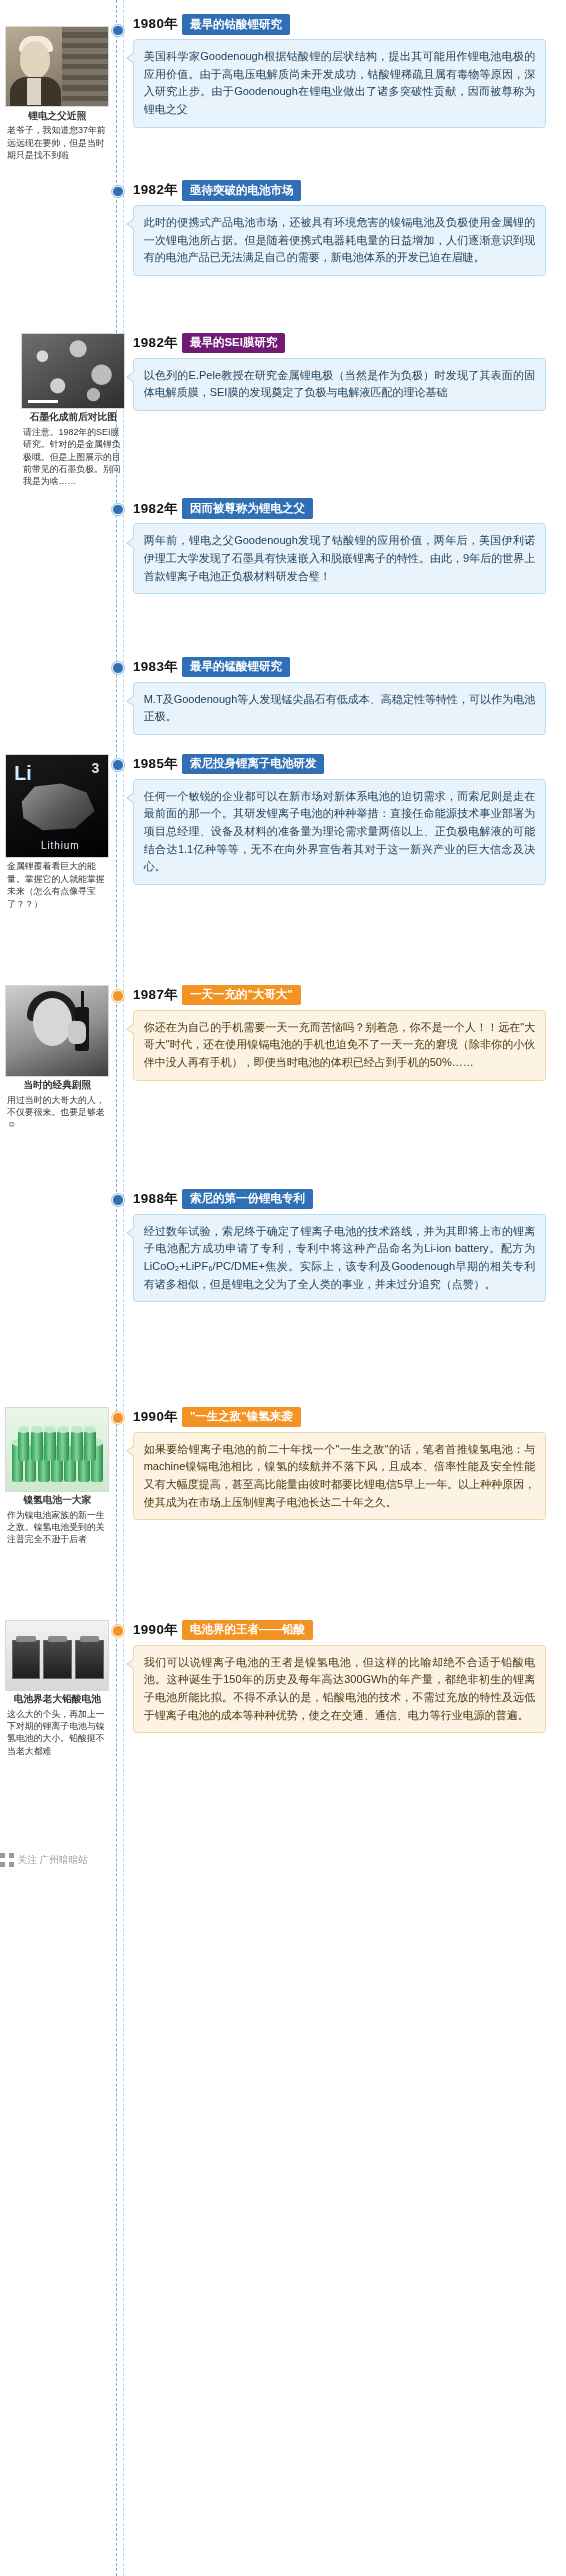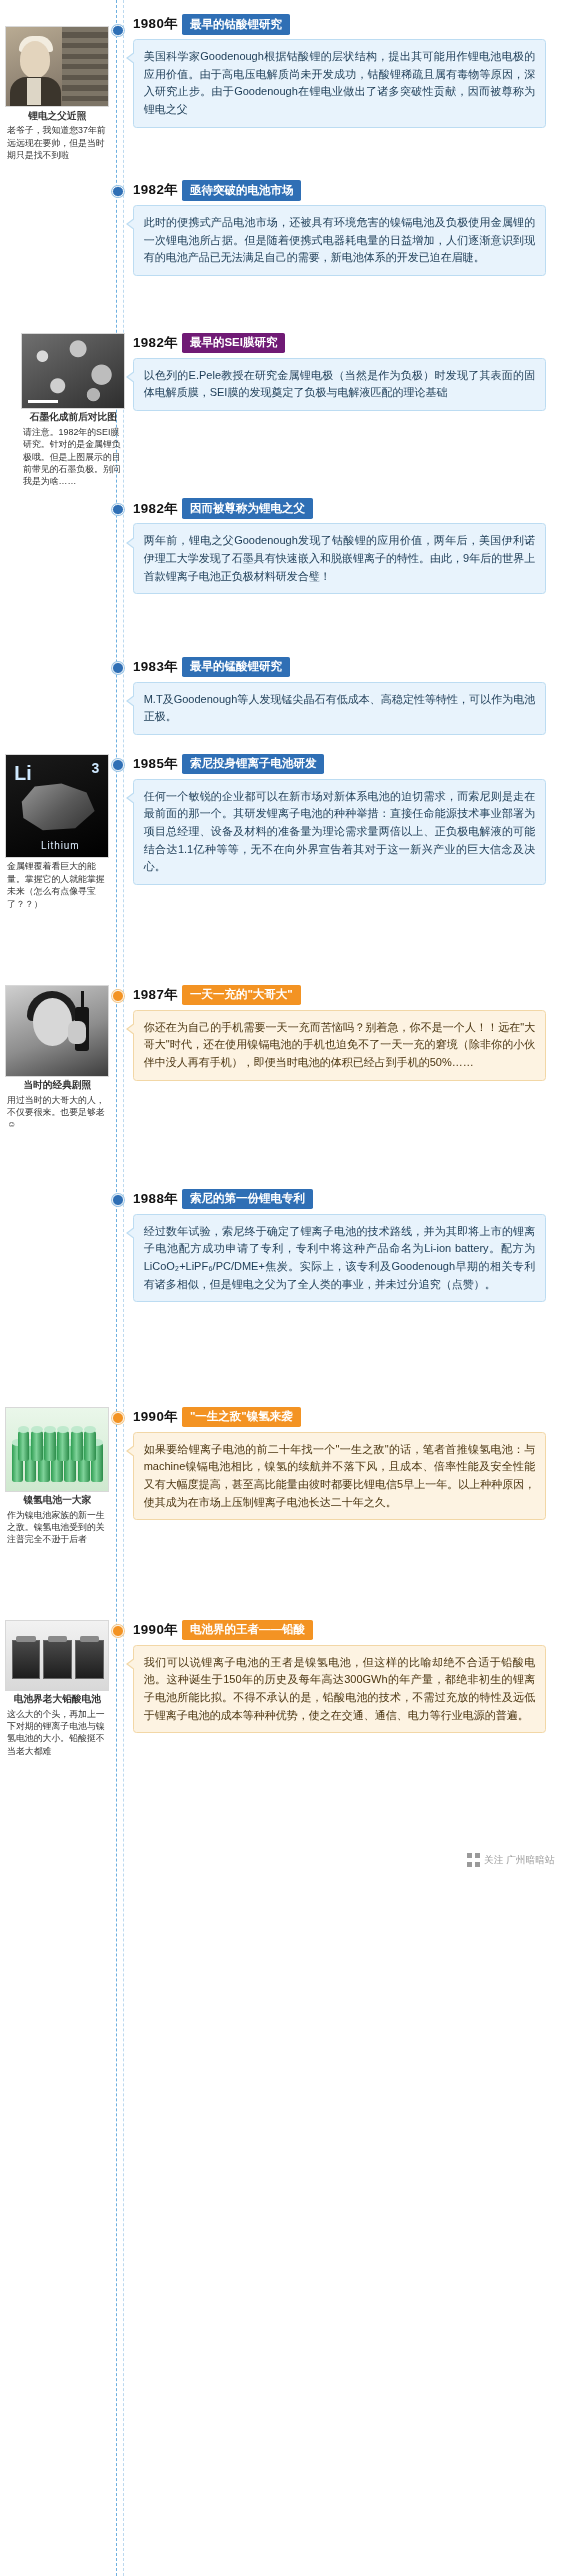--- a/index.html
+++ b/index.html
@@ -119,21 +119,21 @@
     width:9.7px;height:9.7px;
     border-radius:50%;
     background:#2f6fb5;
     border:1.8px solid #fff;
     box-shadow:0 0 0 0.9px #9cc6e6;
   }
   .dot.orange{background:#f39323;box-shadow:0 0 0 0.9px #f3c98d;}
 
   .footer{
     position:relative;
-    text-align:right;
+    text-align:left;
     padding:12.4px 12.4px 16px 0;
     font-size:9.7px;
     color:#9a9a9a;
   }
   .footer .qr{
     display:inline-block;vertical-align:middle;
     width:14px;height:14px;margin-right:3.5px;
     background:
       linear-gradient(#9a9a9a,#9a9a9a) 0 0/5.3px 5.3px no-repeat,
       linear-gradient(#9a9a9a,#9a9a9a) 8.9px 0/5.3px 5.3px no-repeat,

